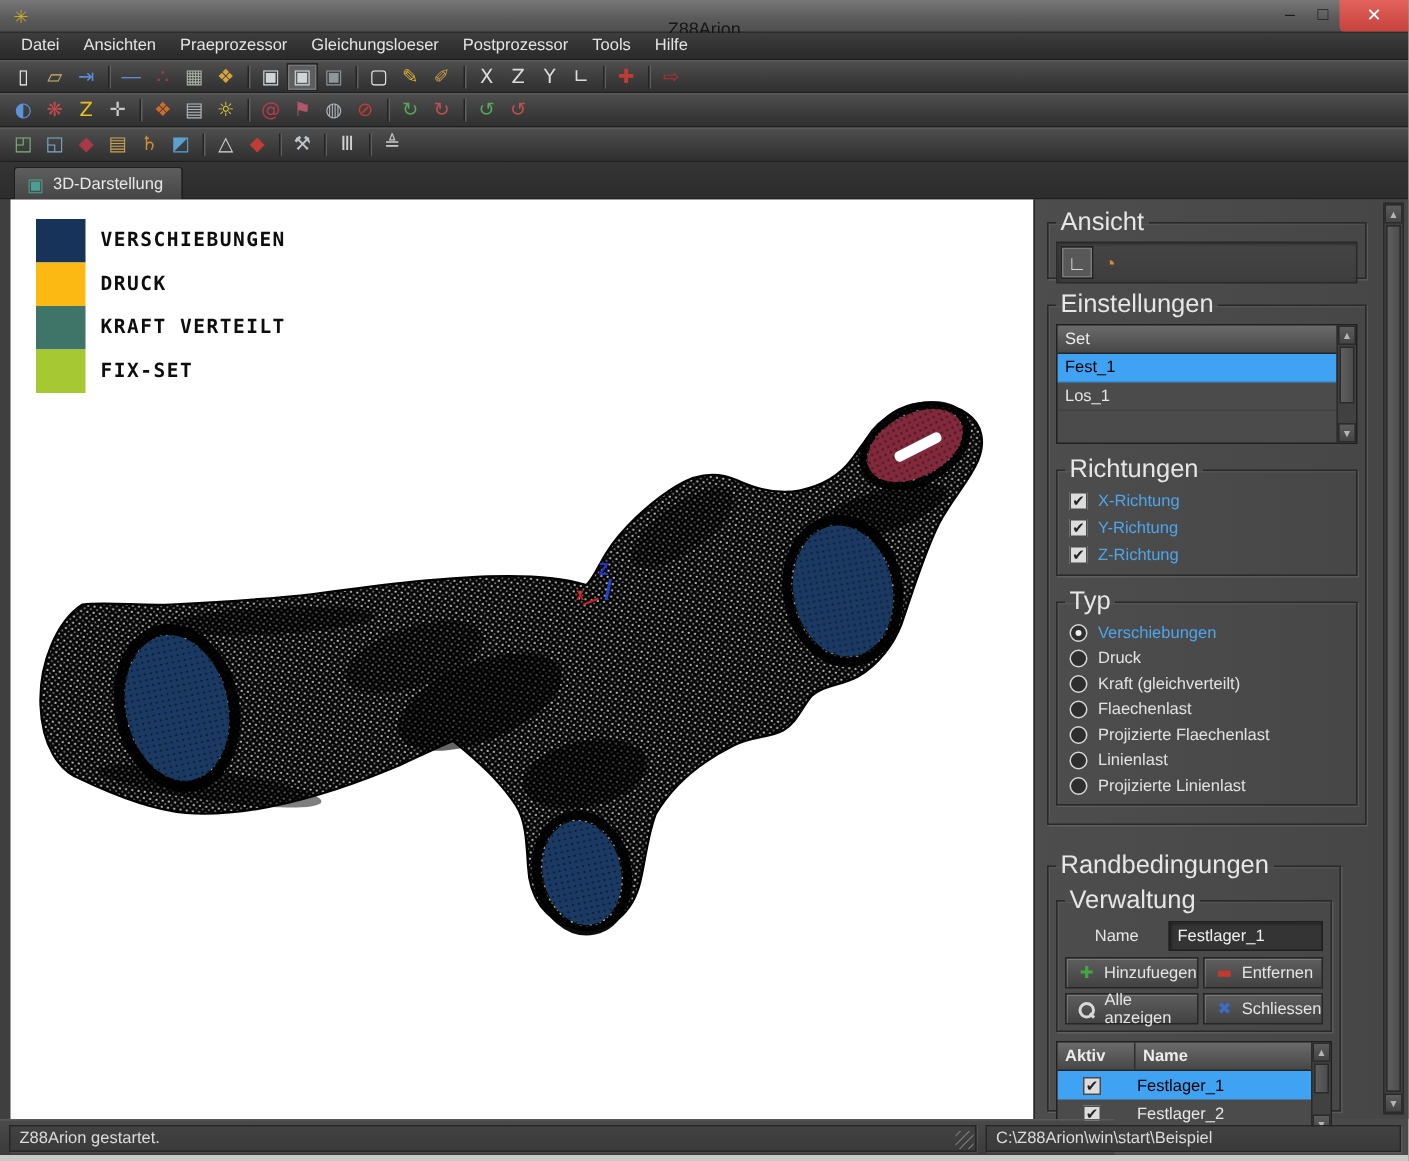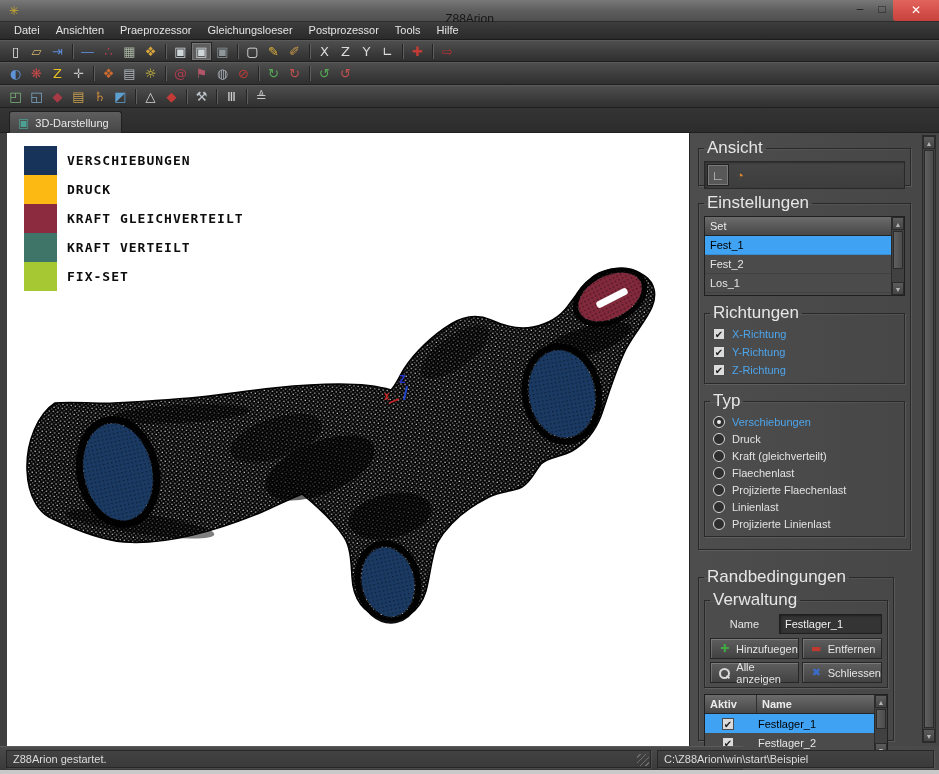--- a/index.html
+++ b/index.html
@@ -411,24 +411,20 @@
           <div class="legend-row">
             <span class="legend-swatch" style="background: rgb(23, 51, 90);"></span>
             <span class="legend-label">VERSCHIEBUNGEN</span>
           </div>
 
           <div class="legend-row">
             <span class="legend-swatch" style="background: rgb(252, 184, 19);"></span>
             <span class="legend-label">DRUCK</span>
           </div>
 
-          <div class="legend-row">
-            <span class="legend-swatch" style="background: rgb(140, 43, 64);"></span>
-            <span class="legend-label">KRAFT GLEICHVERTEILT</span>
-          </div>
 
           <div class="legend-row">
             <span class="legend-swatch" style="background: rgb(63, 116, 104);"></span>
             <span class="legend-label">KRAFT VERTEILT</span>
           </div>
 
           <div class="legend-row">
             <span class="legend-swatch" style="background: rgb(166, 200, 50);"></span>
             <span class="legend-label">FIX-SET</span>
           </div>
@@ -450,21 +446,20 @@
       </fieldset>
 
       <fieldset class="g-einstellungen">
         <legend>Einstellungen</legend>
 
         <div class="listbox">
           <div class="list-header">Set</div>
           <div>
 
           <div class="lrow selected">Fest_1</div>
-              <div class="lrow">Fest_2</div>
               <div class="lrow">Los_1</div>
             </div>
           <div class="vscroll">
             <div class="vs-btn"><span>▲</span></div>
             <div class="vs-thumb"></div>
             <div class="vs-btn down"><span>▼</span></div>
           </div>
         </div>
 
         <fieldset class="sub-fs">

